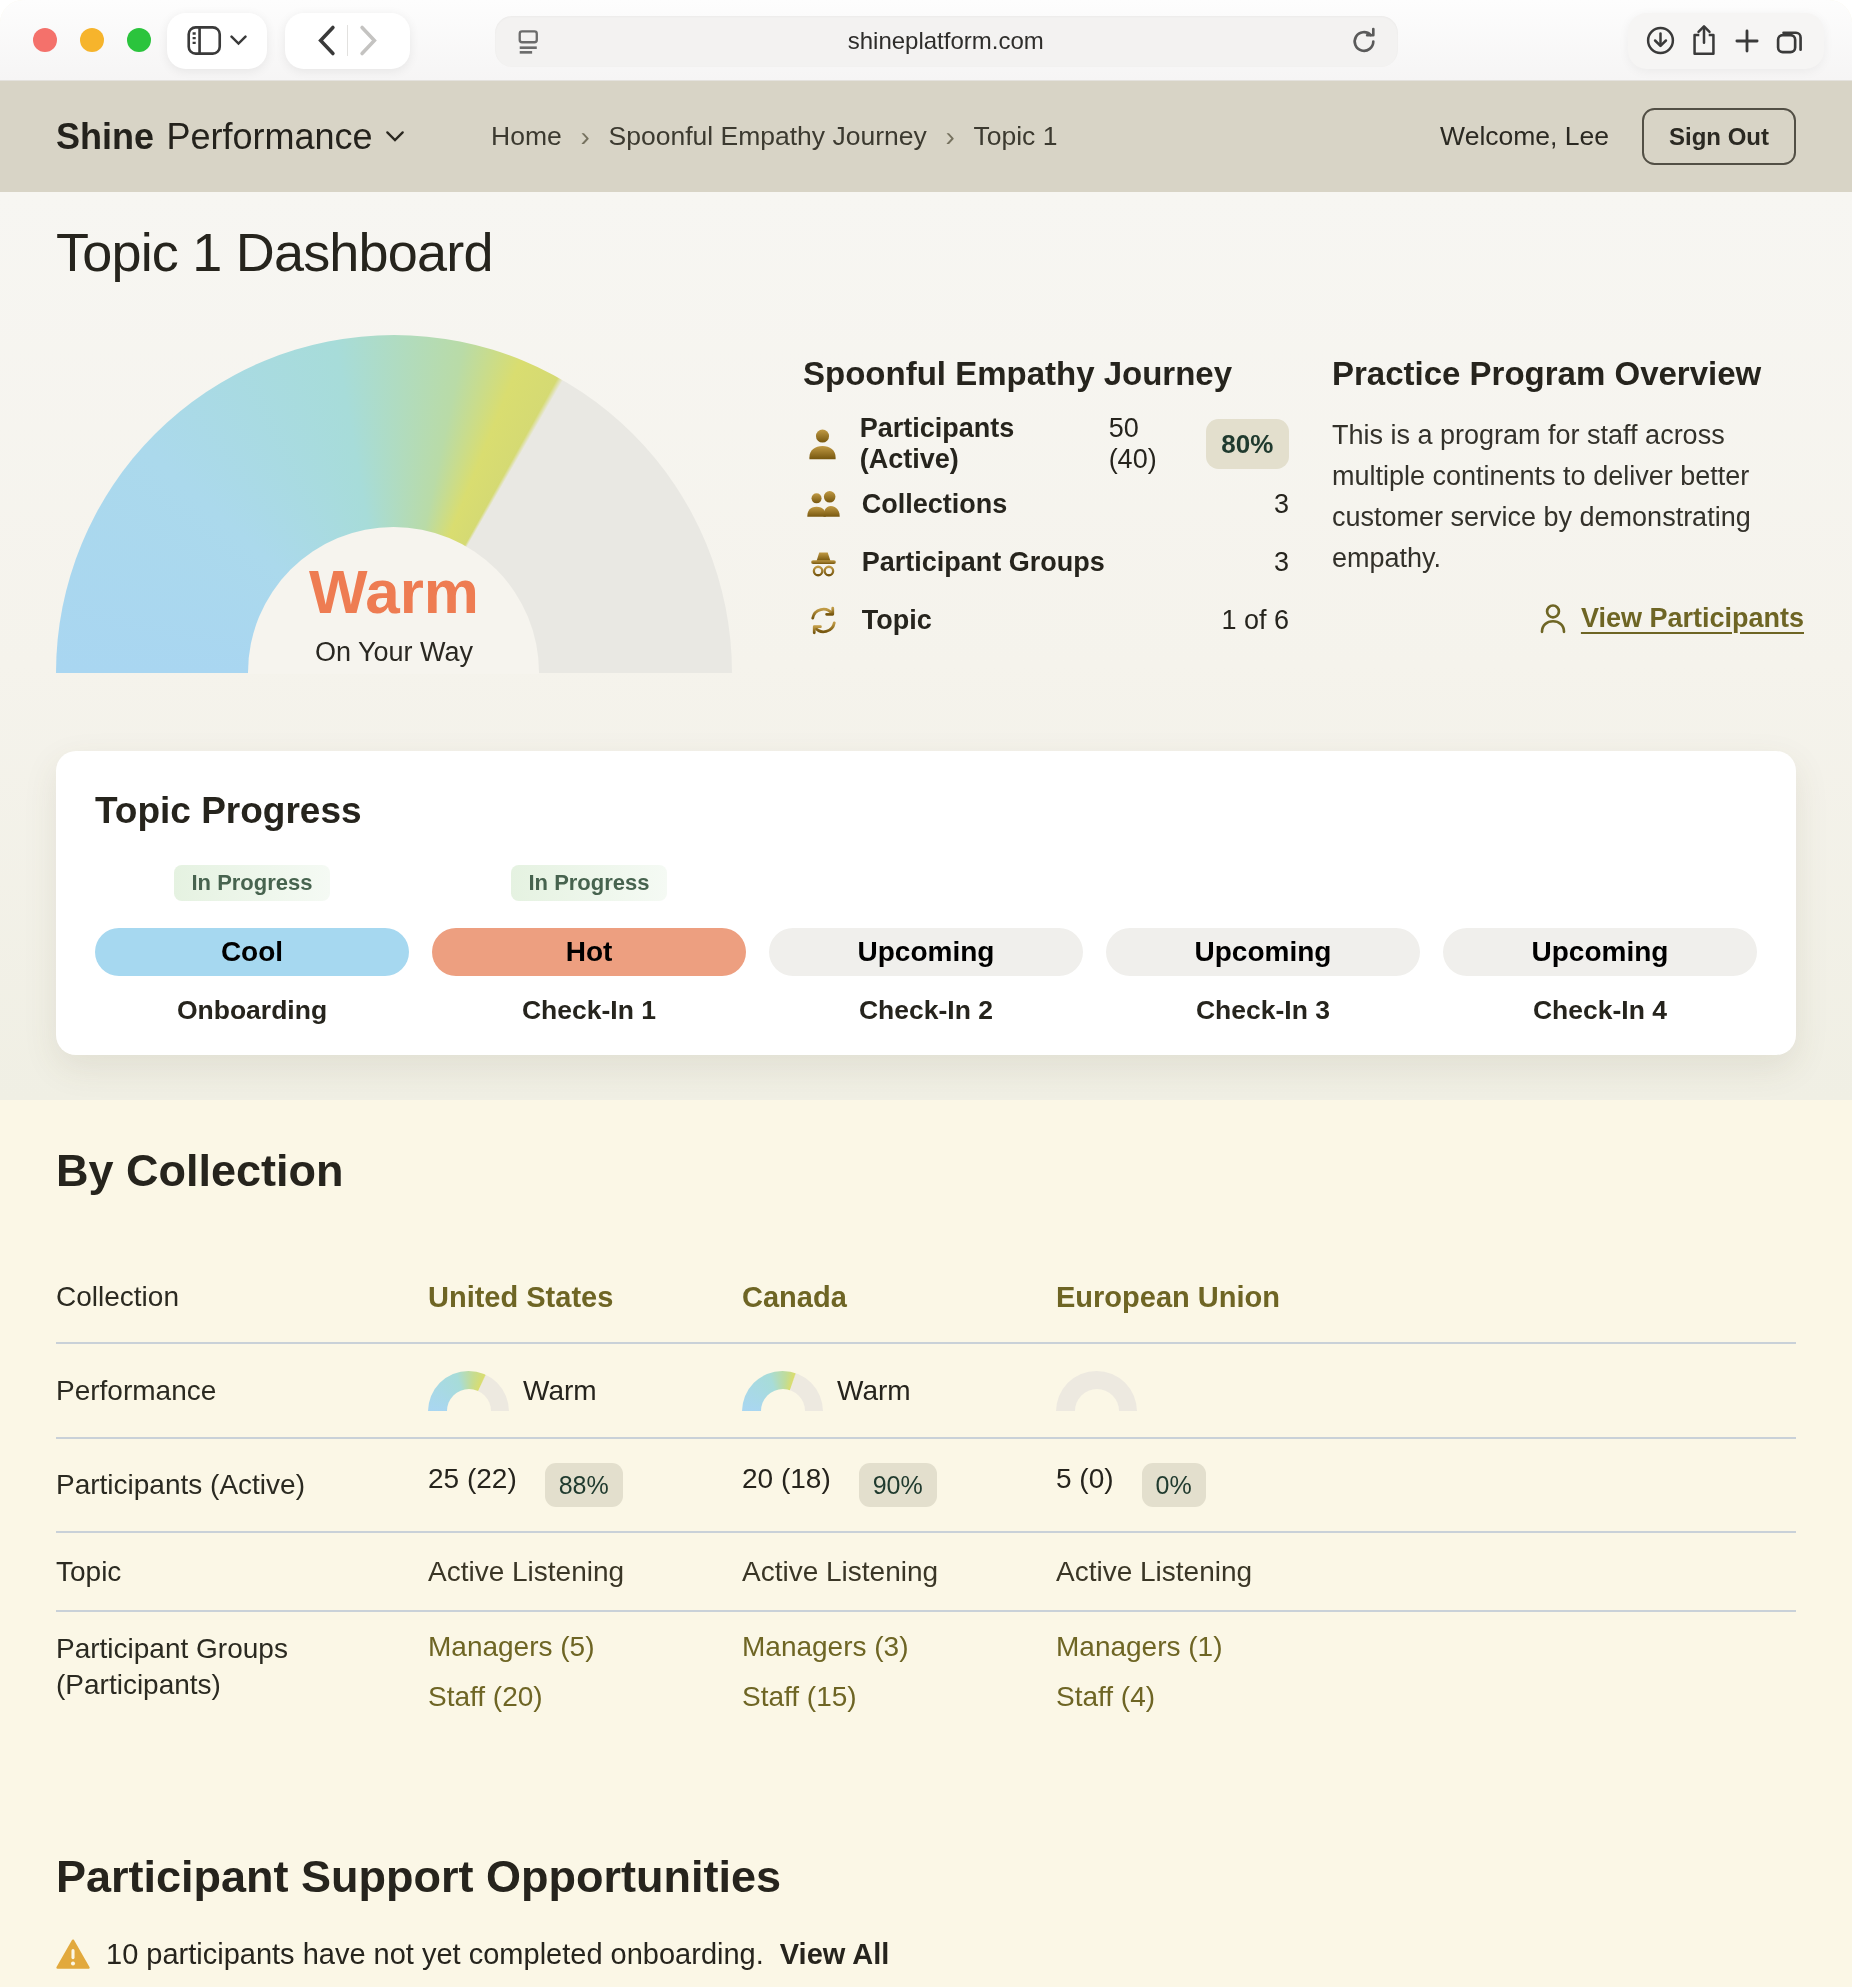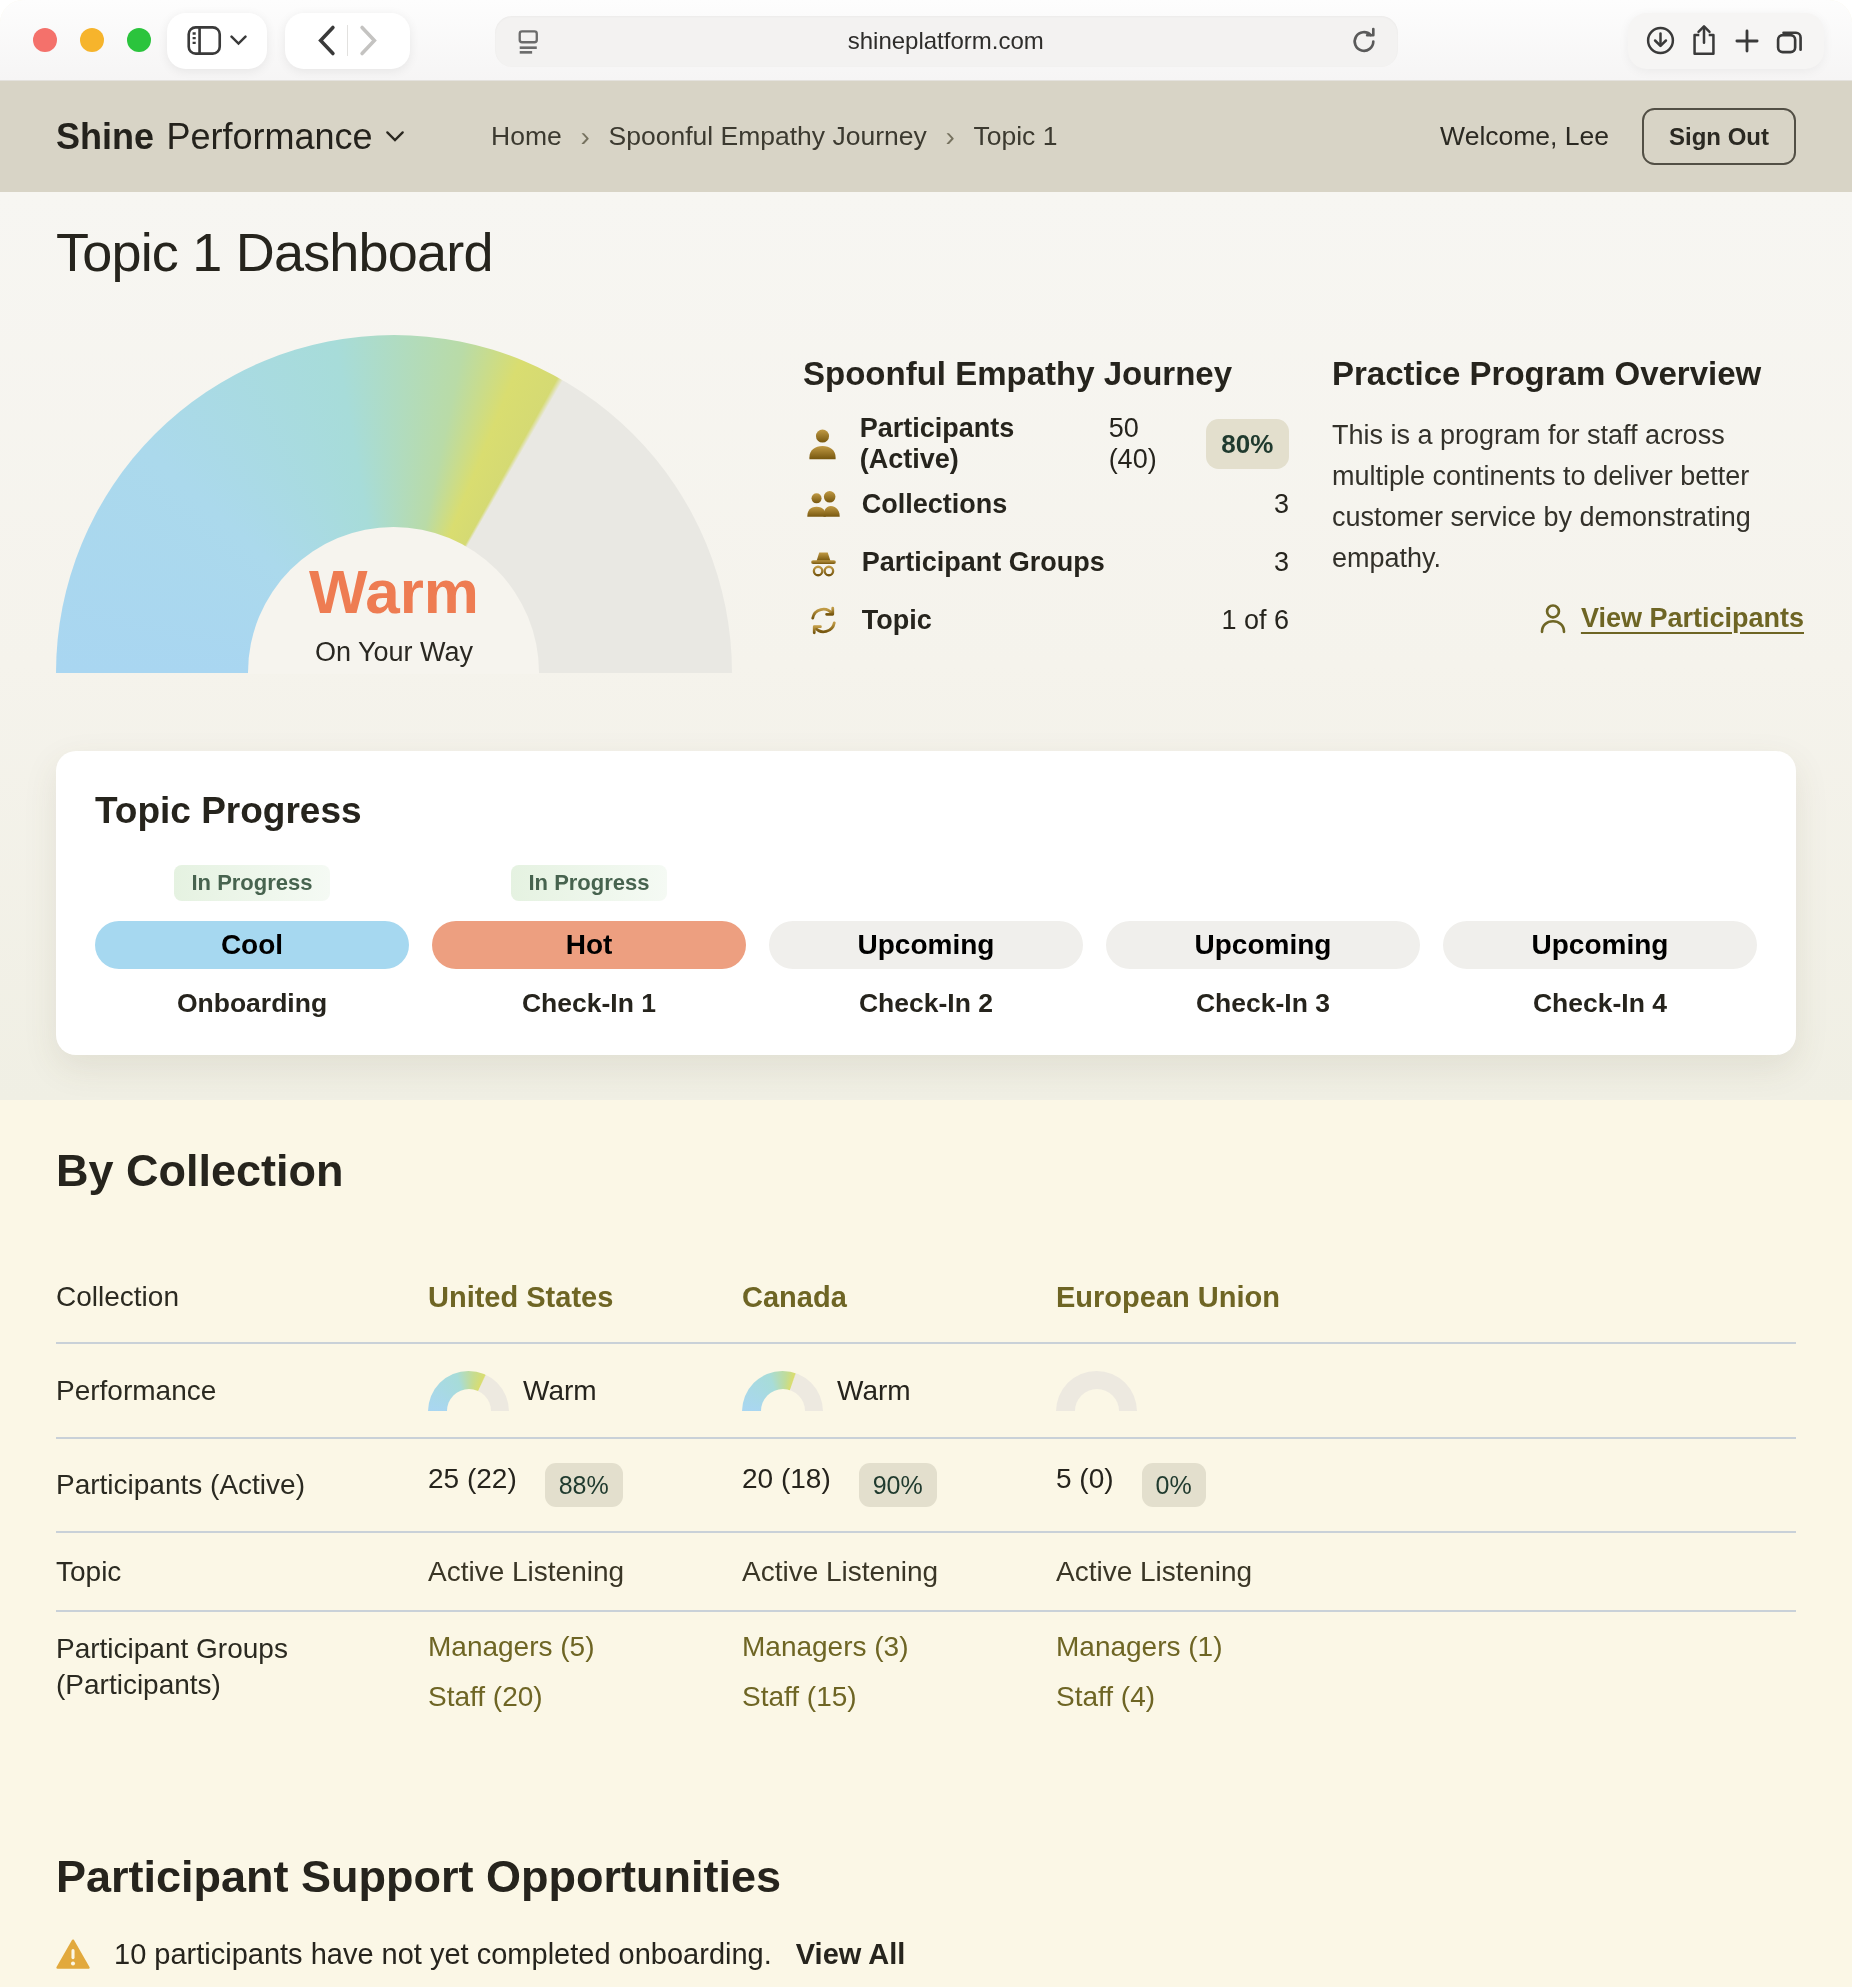--- a/index.html
+++ b/index.html
@@ -66,21 +66,21 @@
   .overview-body { margin:0; font-size:27px; line-height:41px; color:#33312a; }
   .linkrow { margin-top:23px; display:flex; justify-content:flex-end; align-items:center; gap:12.5px; }
   .textlink { color:#6E6524; font-size:27px; font-weight:700; text-decoration:underline; text-decoration-thickness:2.3px;
               text-underline-offset:5.4px; cursor:pointer; }
 
   .card { position:absolute; left:56px; top:559px; width:1740px; height:304px; background:#ffffff; border-radius:20px;
           box-shadow:0 12.5px 34px rgba(90,80,50,.10); padding:36px 39px; }
   .card-title { margin:0 0 31px; font-size:37px; font-weight:700; line-height:47px; }
   .stages { display:flex; gap:23px; }
   .stage { flex:1; text-align:center; }
-  .status-row { height:36px; margin-bottom:20px; display:flex; justify-content:center; }
+  .status-row { height:36px; margin-bottom:27px; display:flex; justify-content:center; }
   .status-badge { display:inline-block; background:linear-gradient(90deg,#E5F2E1,#F5FAF4); color:#47634F;
                   font-weight:700; font-size:22px; padding:6.2px 17px; border-radius:7.8px; line-height:23px; }
   .pill { height:48px; border-radius:24px; display:flex; align-items:center; justify-content:center;
           font-weight:700; font-size:28px; color:#000000; cursor:pointer; }
   .pill-cool { background:#A6D8F0; }
   .pill-hot { background:#ED9F80; }
   .pill-upcoming { background:#F0EFEC; }
   .stage-label { margin-top:18.7px; font-weight:700; font-size:26.5px; }
 
   
@@ -102,21 +102,21 @@
   .g-ca { background:conic-gradient(from 270deg,#A9D6F1 0deg,#A7DCD9 70deg,#BFDC9B 95deg,#D9DD70 108deg,
           #EDE9E0 110deg,#EDE9E0 180deg,rgba(237,233,224,0) 180deg); }
   .g-eu { background:conic-gradient(from 270deg,#EDE9E0 0deg,#EDE9E0 180deg,rgba(237,233,224,0) 180deg); }
   .mini-hole { position:absolute; left:18.7px; top:18.7px; width:44px; height:44px; border-radius:50%; background:#FBF7E6; }
   .partcell { display:flex; gap:28px; }
   .tbadge { background:#E3DFCD; color:#1F3A2E; border-radius:11px; padding:7.8px 14px; font-size:25px; }
   .topiccell { color:#3a3626; }
   .groupline { font-size:28px; color:#6E6524; margin-bottom:18.7px; cursor:pointer; }
 
   .support-title { margin:101px 0 0; font-size:45px; font-weight:700; line-height:54px; }
-  .warnrow { margin-top:34px; display:flex; align-items:center; gap:24px; font-size:29px; color:#26241d; }
+  .warnrow { margin-top:34px; display:flex; align-items:center; gap:16px; font-size:29px; color:#26241d; }
   .viewall { font-weight:700; color:#26241d; cursor:pointer; }
 
   svg { display:block; }
 </style>
 </head>
 <body>
 
 <svg width="0" height="0" style="position:absolute">
   <defs>
     <linearGradient id="goldGrad" x1="0" y1="0" x2="0" y2="1">

